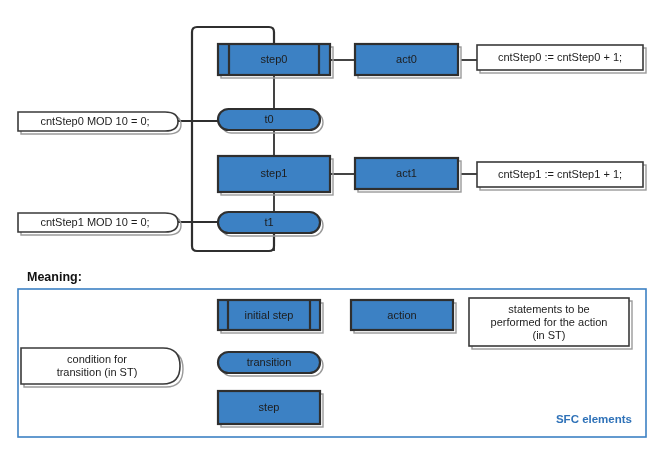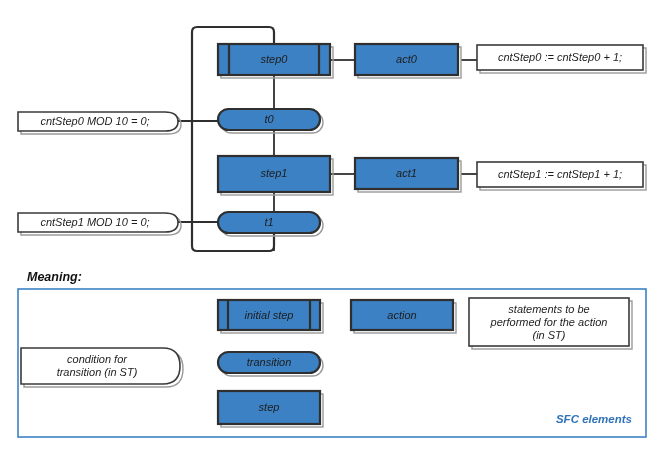--- a/index.html
+++ b/index.html
@@ -13,21 +13,20 @@
     height: 455px;
     position: relative;
     font-family: "Liberation Sans", sans-serif;
     overflow: hidden;
   }
   #stage {
     position: absolute;
     left: 0; top: 0;
     width: 666px;
     height: 455px;
-    font-style: italic;
   }
   svg#diagram {
     position: absolute;
     left: 0; top: 0;
     width: 666px;
     height: 455px;
   }
   
   .blue-fill      { fill: #3c81c4; }
   .white-fill     { fill: #ffffff; }

